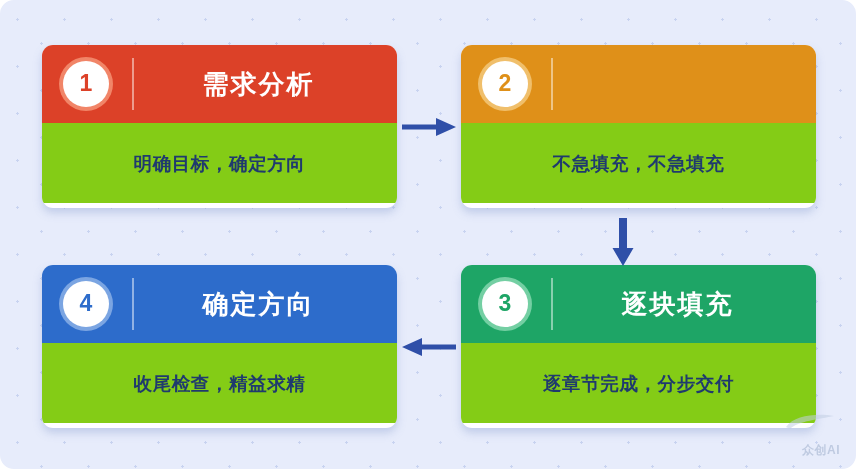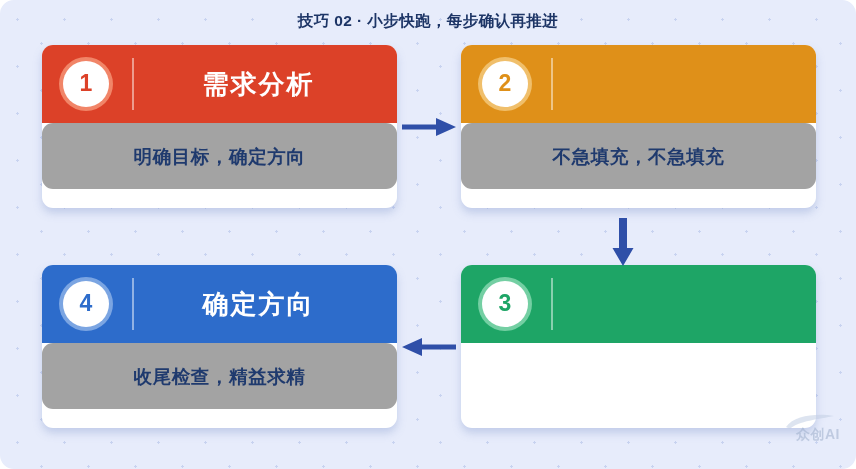--- a/index.html
+++ b/index.html
@@ -104,26 +104,25 @@
     text-align: center;
     color: #ffffff;
     font-size: 26px;
     font-weight: bold;
     letter-spacing: 2px;
     padding-right: 14px;
     white-space: nowrap;
   }
 
   .card-body {
-    height: 66px;
+    height: 80px;
     display: flex;
     align-items: center;
     justify-content: center;
-    background: #a3a3a3;
-    border-radius: 11px;
+    background: #84cc16;
   }
   .body-text {
     color: #1f3a6e;
     font-size: 18.5px;
     font-weight: bold;
     letter-spacing: 0.6px;
     white-space: nowrap;
   }
 
   
@@ -161,34 +160,33 @@
   #watermark .wm-mark {
     position: absolute;
     right: 6px;
     top: 0;
     width: 52px;
     height: 18px;
   }
   #watermark .wm-text {
     position: absolute;
     right: 2px;
-    bottom: 17px;
-    font-size: 14px;
+    bottom: 2px;
+    font-size: 12px;
     font-weight: bold;
     color: #9fb0cc;
     letter-spacing: 0.5px;
     white-space: nowrap;
   }
 </style>
 </head>
 <body>
 
 <div id="canvas">
 
-  <div id="title">技巧 02 · 小步快跑，每步确认再推进</div>
 
   <div class="card c1">
     <div class="card-head">
       <div class="badge">
         <span class="badge-num">1</span>
       </div>
       <div class="divider"></div>
       <div class="head-title">需求分析</div>
     </div>
     <div class="card-body">
@@ -207,20 +205,24 @@
       <span class="body-text">不急填充，不急填充</span>
     </div>
   </div>
 
   <div class="card c3">
     <div class="card-head">
       <div class="badge">
         <span class="badge-num">3</span>
       </div>
       <div class="divider"></div>
+      <div class="head-title">逐块填充</div>
+    </div>
+    <div class="card-body">
+      <span class="body-text">逐章节完成，分步交付</span>
     </div>
   </div>
 
   <div class="card c4">
     <div class="card-head">
       <div class="badge">
         <span class="badge-num">4</span>
       </div>
       <div class="divider"></div>
       <div class="head-title">确定方向</div>

